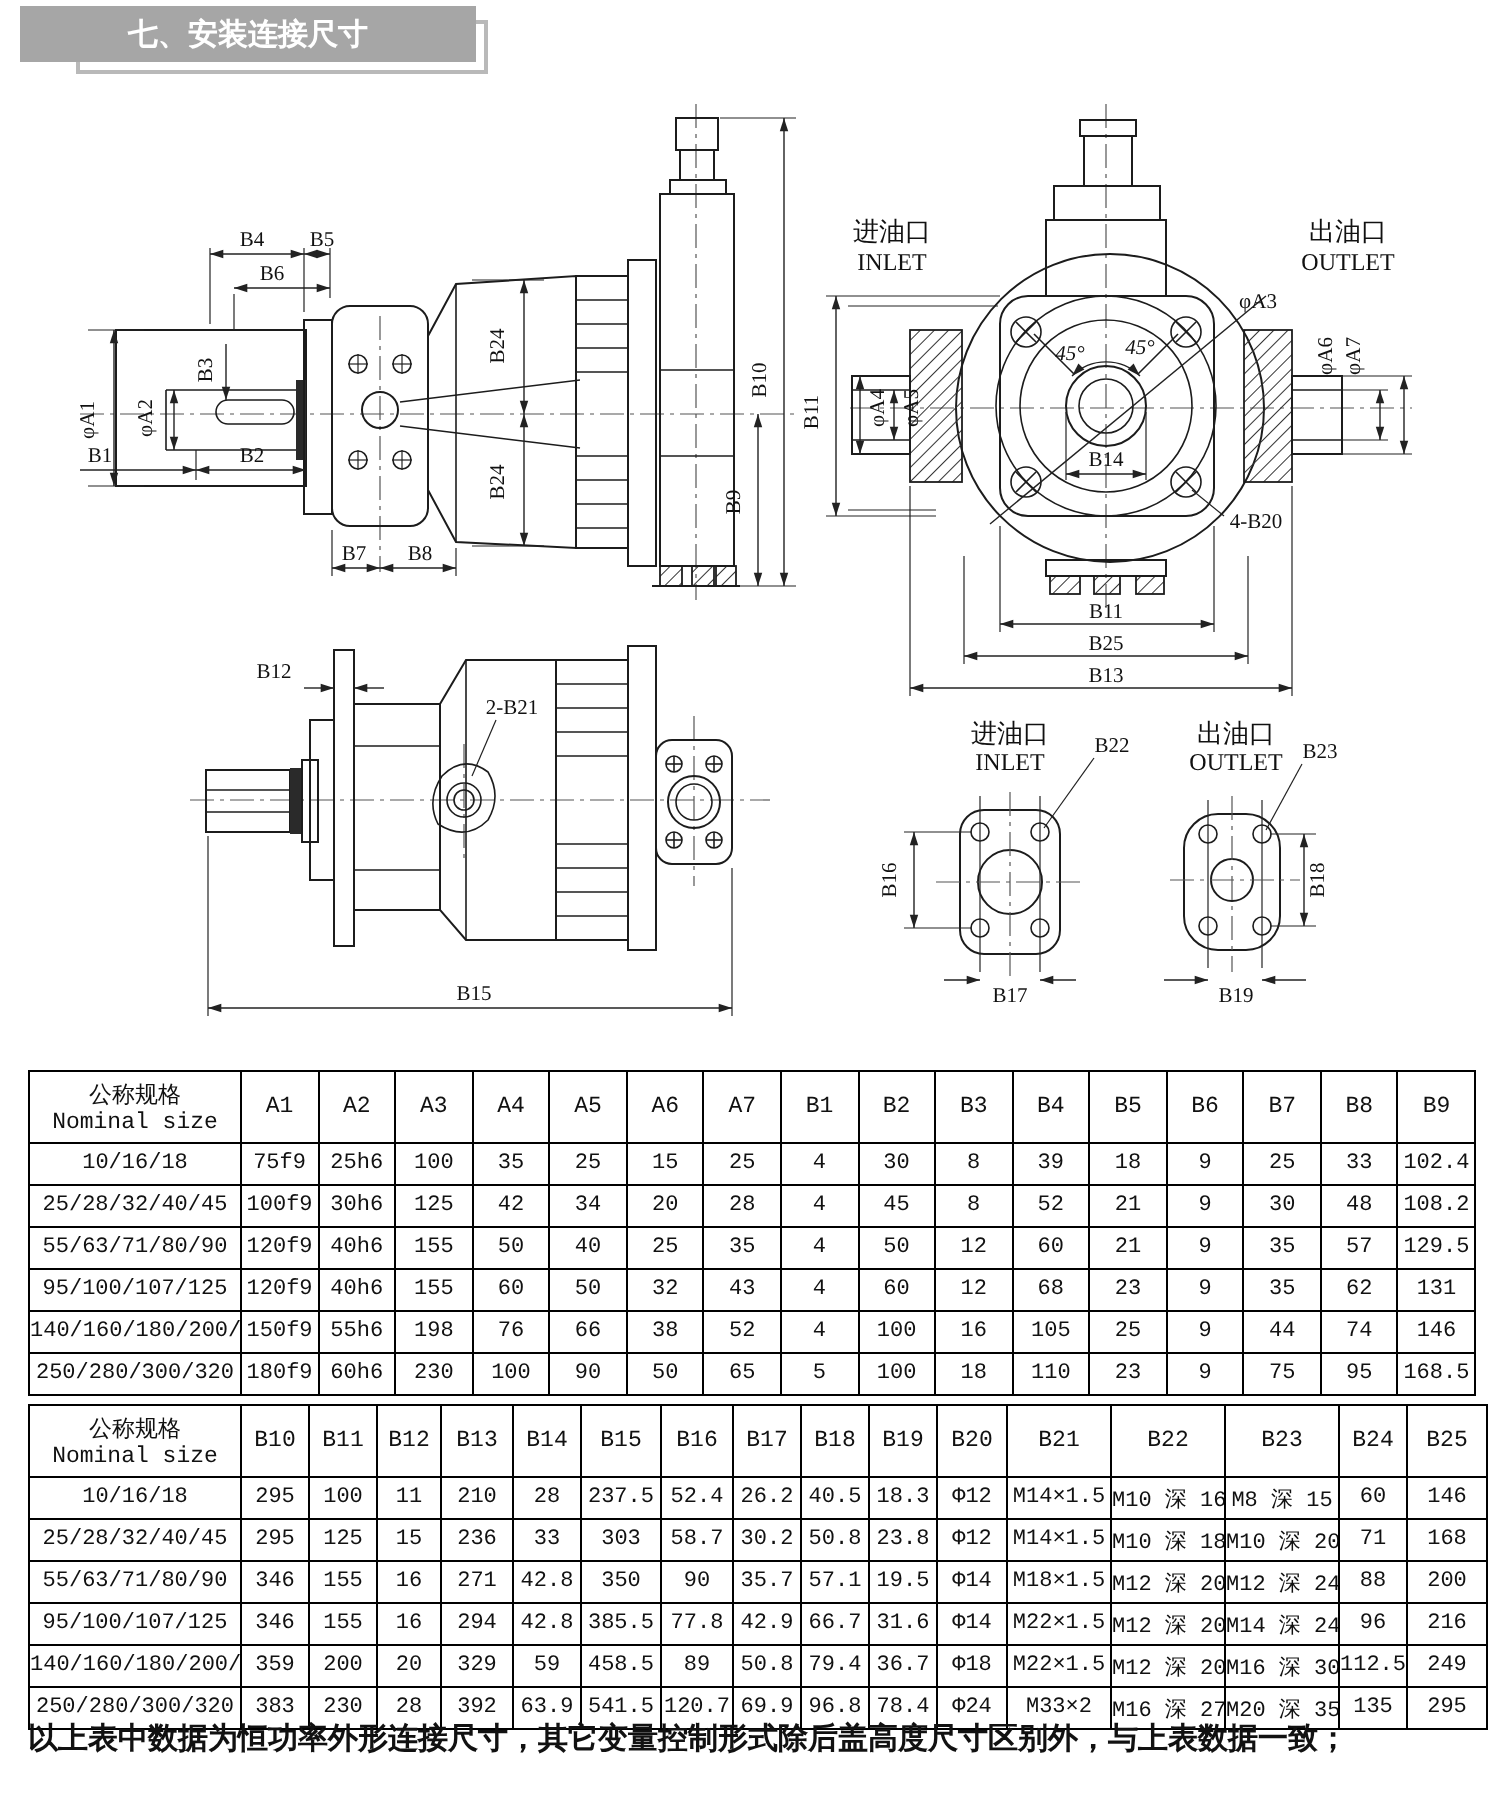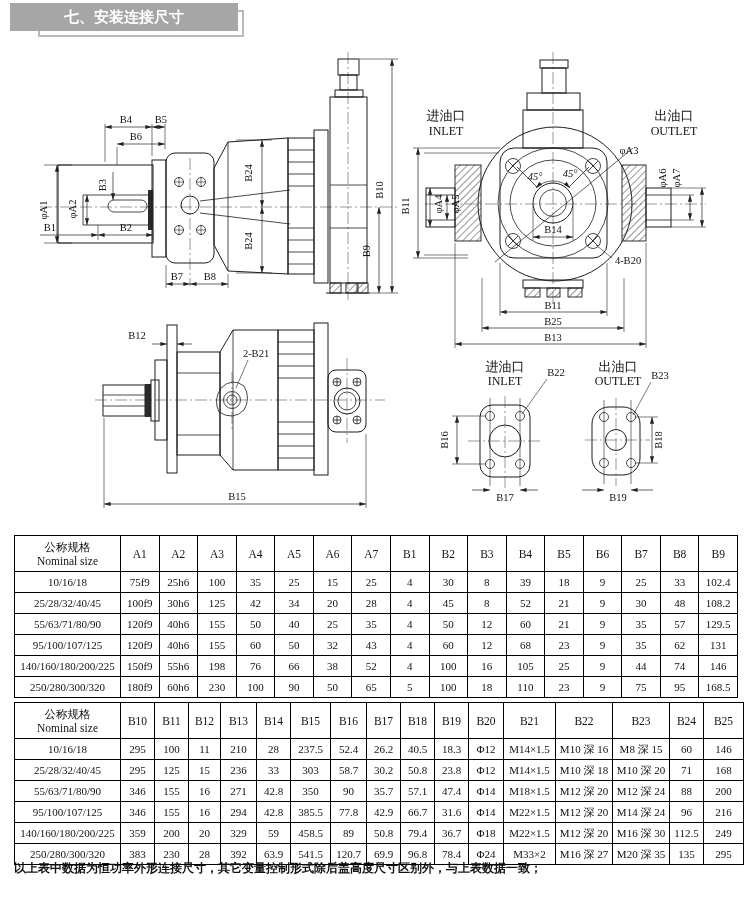--- a/index.html
+++ b/index.html
@@ -19,28 +19,28 @@
   .cl{stroke:#555;stroke-width:0.6;stroke-dasharray:12 3 2 3;fill:none;}
   .dim{stroke:#222;stroke-width:0.7;fill:none;}
   .ext{stroke:#222;stroke-width:0.6;}
   .lbl{font-family:"Liberation Serif",serif;font-size:10.5px;fill:#111;text-anchor:middle;}
   .lblzh{font-family:"Liberation Sans",sans-serif;font-size:13px;fill:#111;text-anchor:middle;}
   .lblen{font-family:"Liberation Serif",serif;font-size:12px;fill:#111;text-anchor:middle;}
   .dark{fill:#2a2a2a;stroke:none;}
   .hatchf{fill:url(#hp);stroke:#1c1c1c;stroke-width:0.9;}
   
   .tbl{position:absolute;left:14px;width:724px;border-collapse:collapse;table-layout:fixed;
-       font-family:Liberation Serif, serif;}
+       font-family:Liberation Mono, monospace;}
   .tbl th,.tbl td{border:1px solid #000;text-align:center;vertical-align:middle;
        font-weight:normal;padding:0;font-size:11px;height:20px;overflow:hidden;white-space:nowrap;}
   .tbl thead th{height:35px;font-size:11.5px;}
   #t1{top:535px;} #t2{top:702px;}
   
   .note{position:absolute;left:14px;width:730px;font-family:"Liberation Sans",sans-serif;
-        font-weight:bold;font-size:12px;color:#111;}
+        font-weight:bold;font-size:15px;color:#111;}
   #note1{top:860px;} #note2{top:878px;}
 </style>
 </head>
 <body>
 
 <div id="page">
 
   <div class="hdr-shadow"></div>
   <div class="hdr-bar">
     <span class="zh">七、安装连接尺寸</span>
@@ -607,21 +607,21 @@
           <td>55/63/71/80/90</td>
           <td>346</td>
           <td>155</td>
           <td>16</td>
           <td>271</td>
           <td>42.8</td>
           <td>350</td>
           <td>90</td>
           <td>35.7</td>
           <td>57.1</td>
-          <td>47.4</td>
+          <td>19.5</td>
           <td>Φ14</td>
           <td>M18×1.5</td>
           <td>M12 深 20</td>
           <td>M12 深 24</td>
           <td>88</td>
           <td>200</td>
         </tr>
         <tr>
           <td>95/100/107/125</td>
           <td>346</td>

